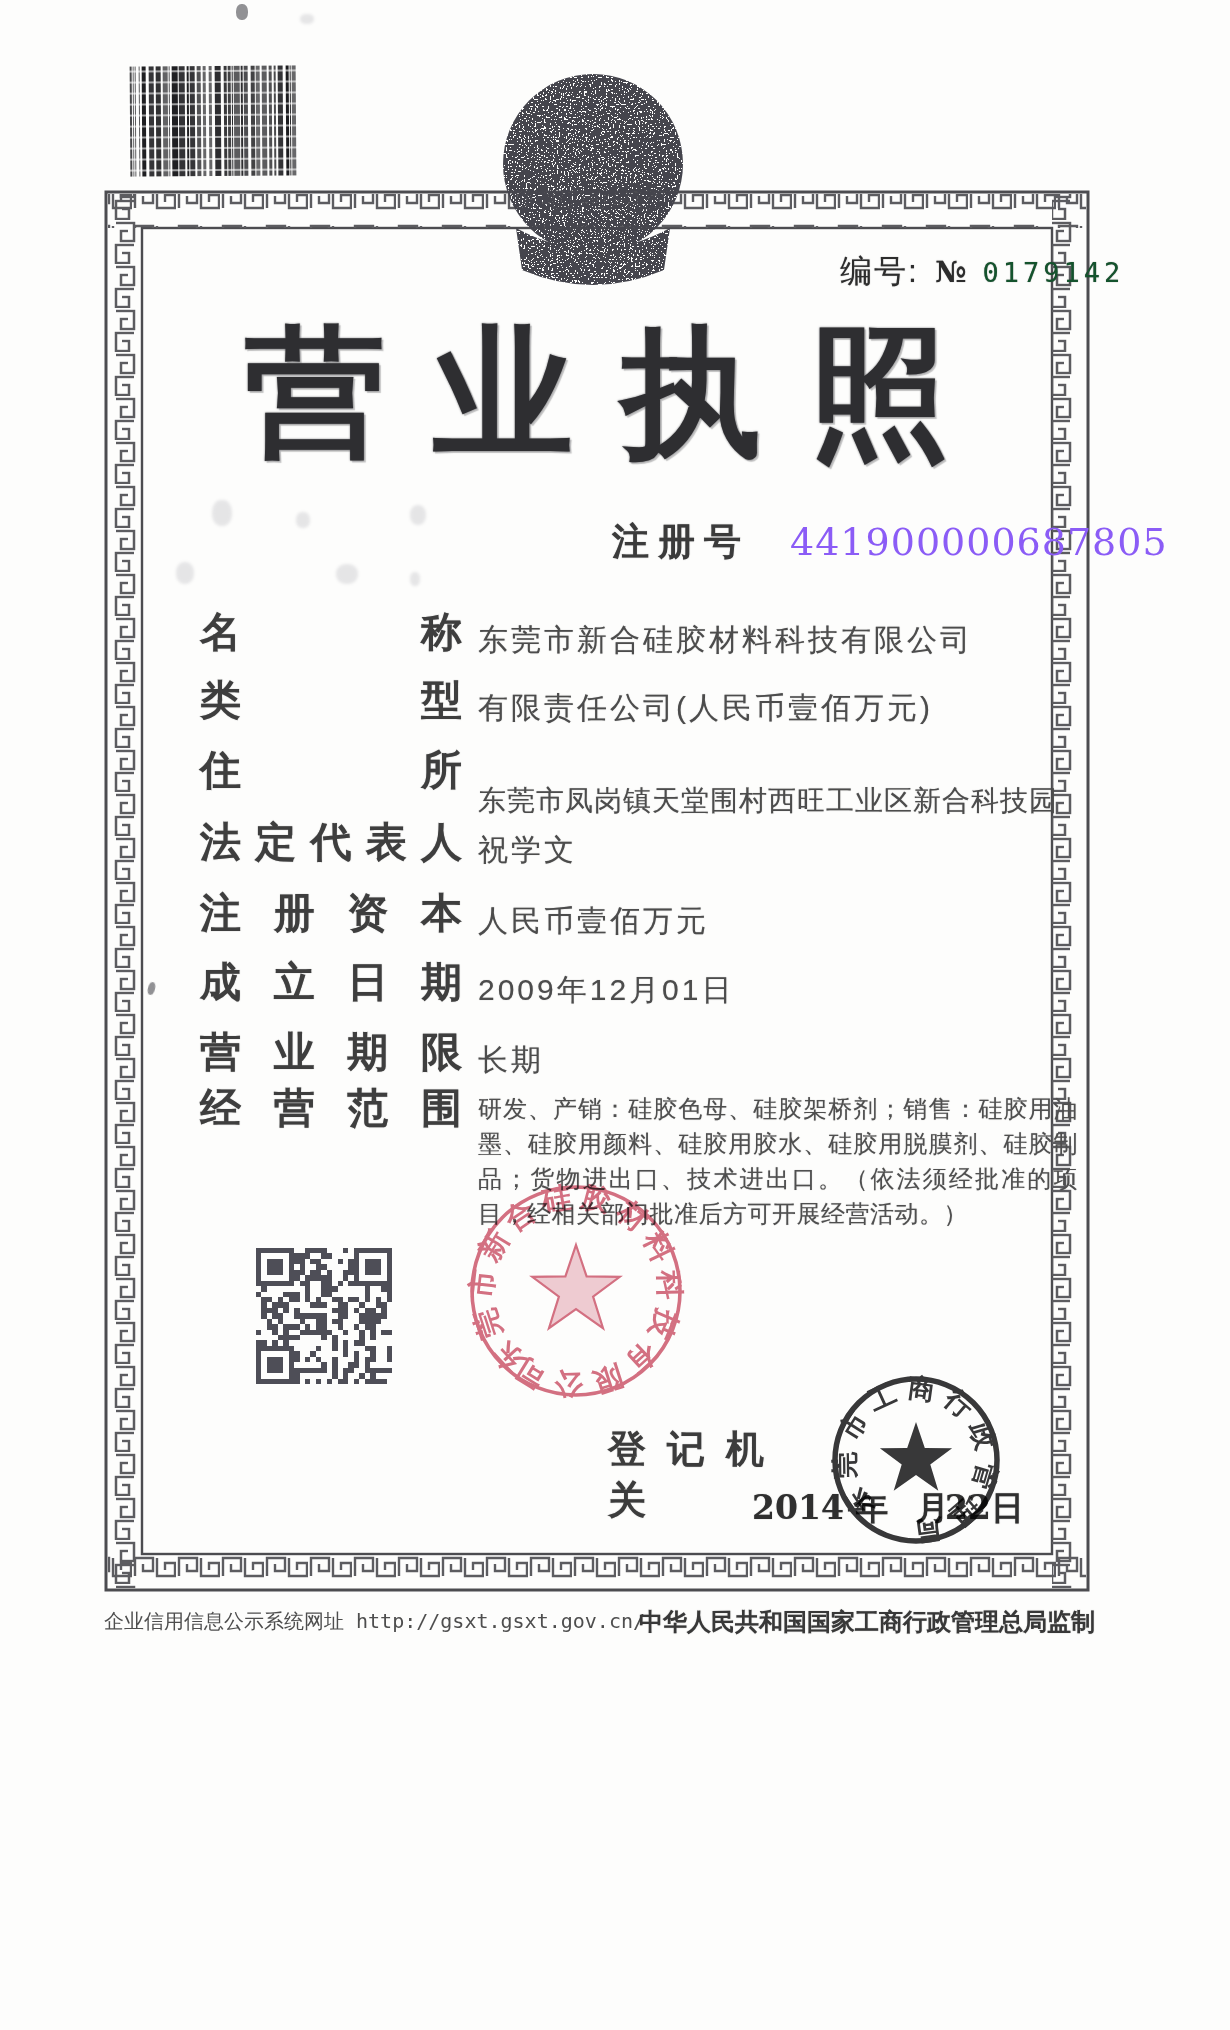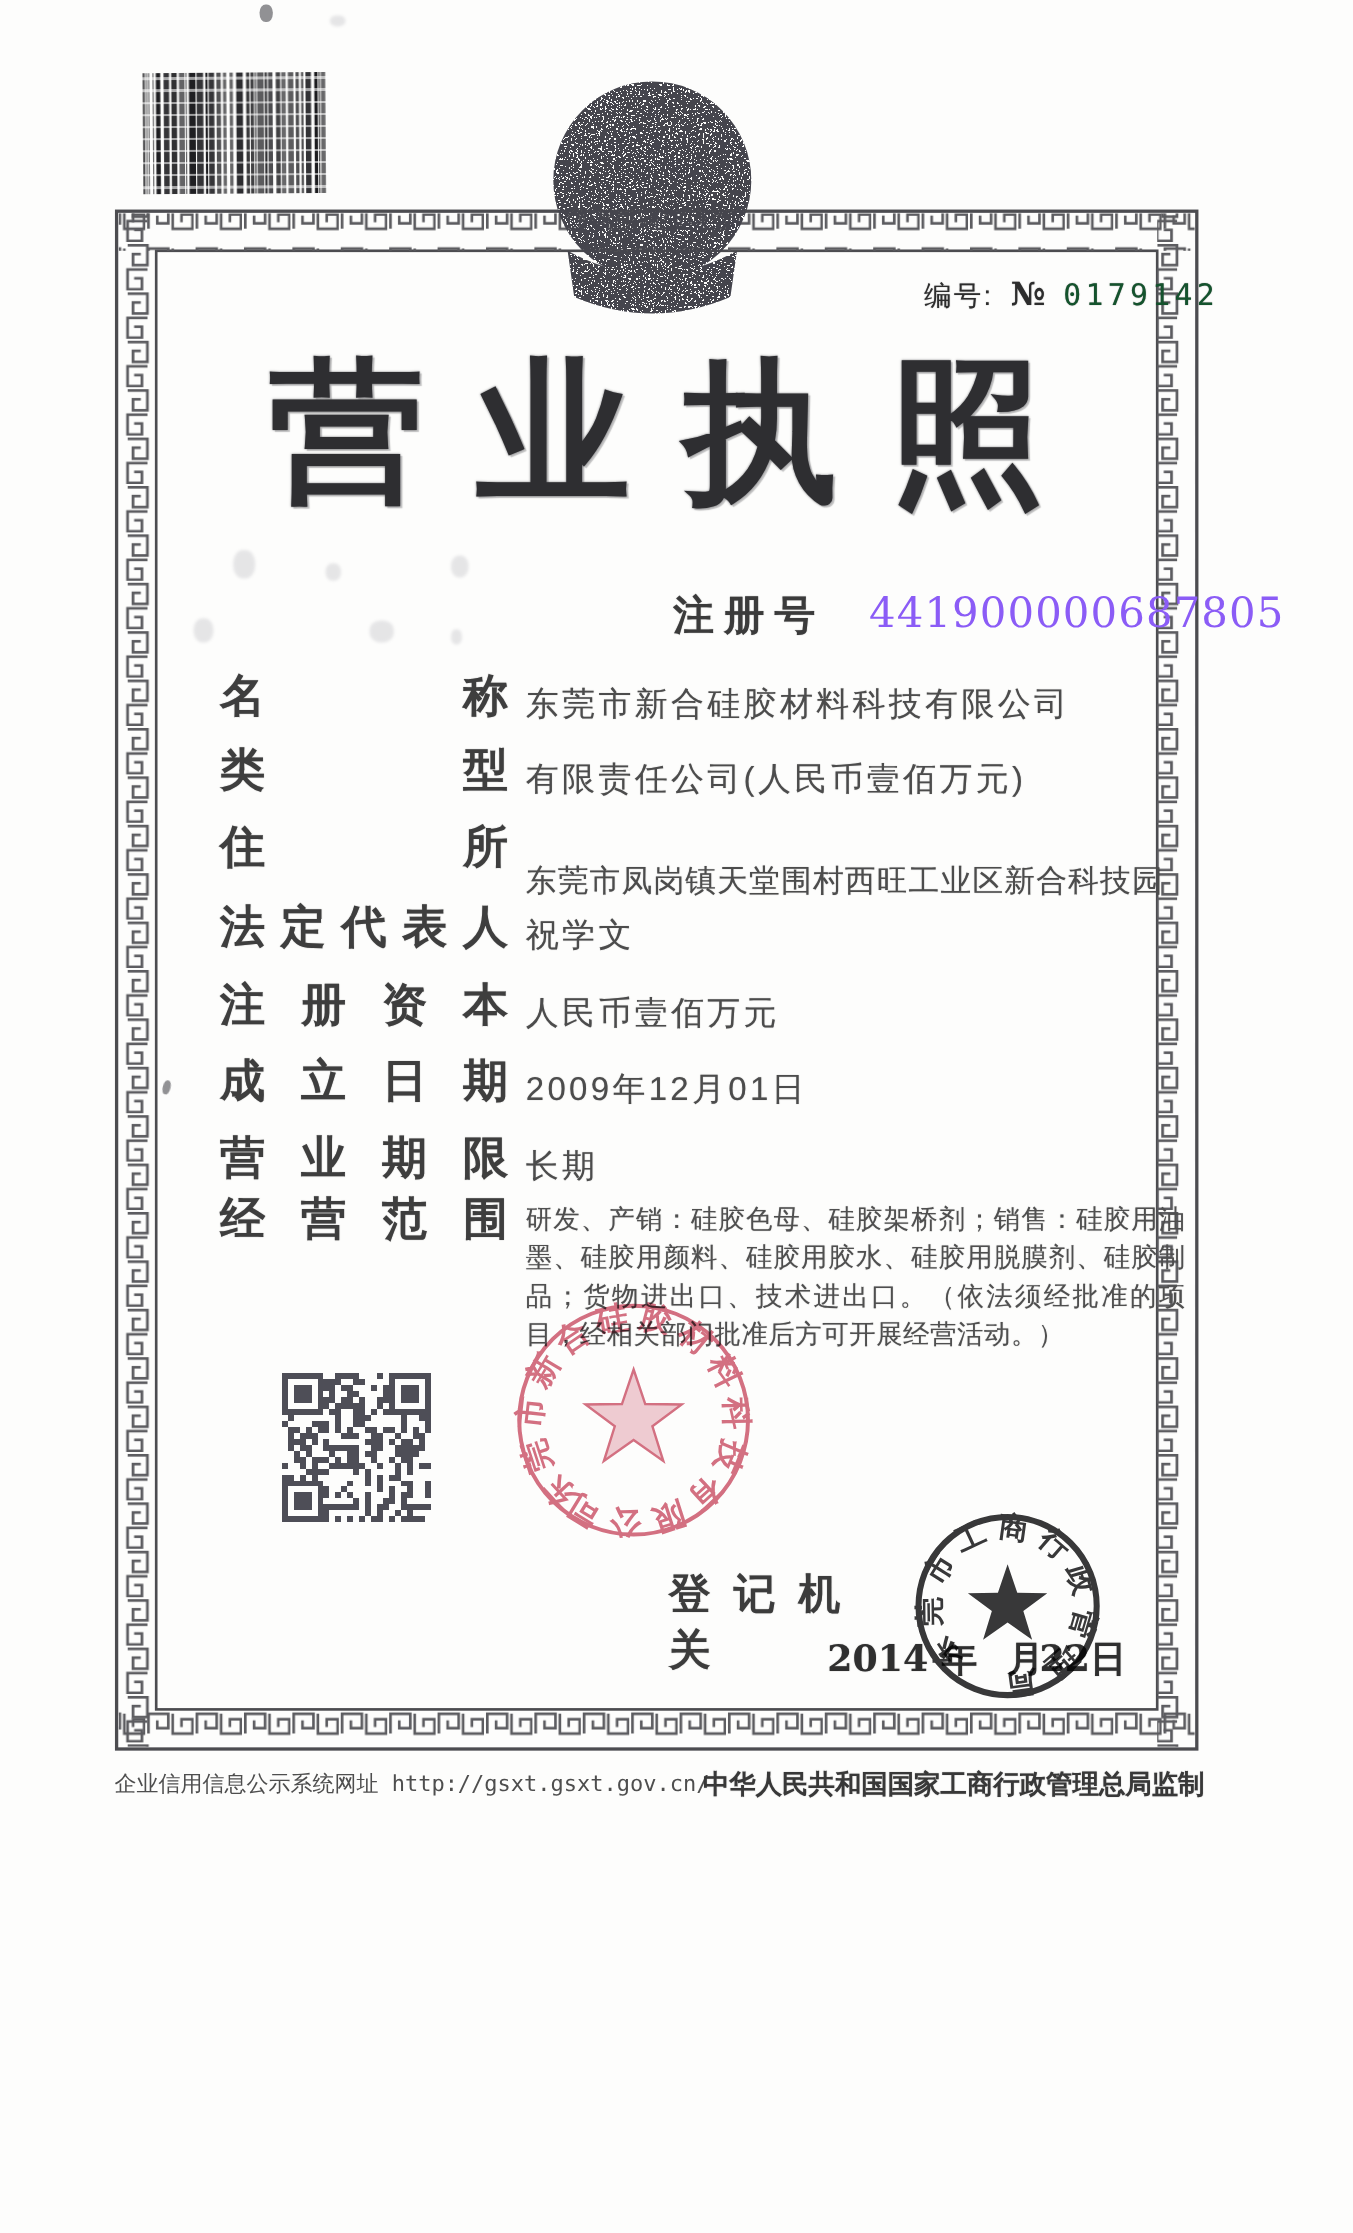--- a/index.html
+++ b/index.html
@@ -12,27 +12,27 @@
   .frame-svg{left:0;top:0;}
   .emblem-svg{left:488px;top:66px;}
   .barcode{left:128px;top:66px;width:172px;height:110px;filter:blur(.45px) contrast(1.05);transform:rotate(-.4deg);}
   .barcode i{position:absolute;top:0;bottom:0;background:#1d1d20;}
   .barcode:after{content:"";position:absolute;inset:0;
     background:repeating-linear-gradient(0deg, transparent 0 5px, rgba(255,255,255,.55) 5px 7px, transparent 7px 11px);}
   .qr-svg{left:256px;top:1248px;filter:blur(.3px);}
   
   .serial{left:840px;top:250px;display:flex;align-items:baseline;gap:16px;color:#2d2d2d;
     text-shadow:0 0 1px rgba(45,45,45,.6);}
-  .serial .lab{font-size:25px;letter-spacing:2px;text-align:center;}
+  .serial .lab{font-size:32px;letter-spacing:2px;text-align:center;}
   .serial .sym{font-family:"DejaVu Serif",serif;font-weight:bold;font-size:29px;}
   .serial .num{font-family:"DejaVu Sans Mono",monospace;font-size:27px;letter-spacing:4px;color:#14532d;}
   .title{left:106px;top:316px;width:982px;text-align:center;font-size:140px;line-height:1.1;
     font-weight:900;color:#2e2e31;letter-spacing:48px;text-indent:48px;filter:blur(.35px);
     text-shadow:0 0 2px rgba(40,40,45,.75),2px 2px 1px rgba(40,40,45,.25);}
-  .regno{left:612px;top:535px;display:flex;align-items:flex-start;}
+  .regno{left:612px;top:517px;display:flex;align-items:center;}
   .regno .lab{font-size:37px;letter-spacing:9px;color:#3b3b3b;font-weight:600;text-shadow:0 0 1px rgba(55,55,55,.6);}
   .regno .num{margin-left:28px;font-family:"DejaVu Serif",serif;font-size:38px;color:#8b5cf6;letter-spacing:1px;}
   .row{position:absolute;left:200px;width:880px;display:flex;align-items:flex-start;}
   .field-label{width:262px;flex-shrink:0;display:flex;justify-content:space-between;
     font-size:41px;line-height:1.1;color:#3e3e3e;font-weight:600;text-shadow:0 0 1px rgba(60,60,60,.55);}
   .field-value{margin-left:16px;margin-top:10px;font-size:30px;color:#4c4c4c;letter-spacing:3px;
     text-shadow:0 0 1px rgba(70,70,70,.45);white-space:nowrap;}
   .field-value.addr{font-size:28px;letter-spacing:1px;margin-top:34px;}
   .field-value.scope-text{width:600px;white-space:normal;font-size:24px;line-height:35px;
     letter-spacing:.5px;text-align:justify;margin-top:5px;color:#4f4f4f;}

